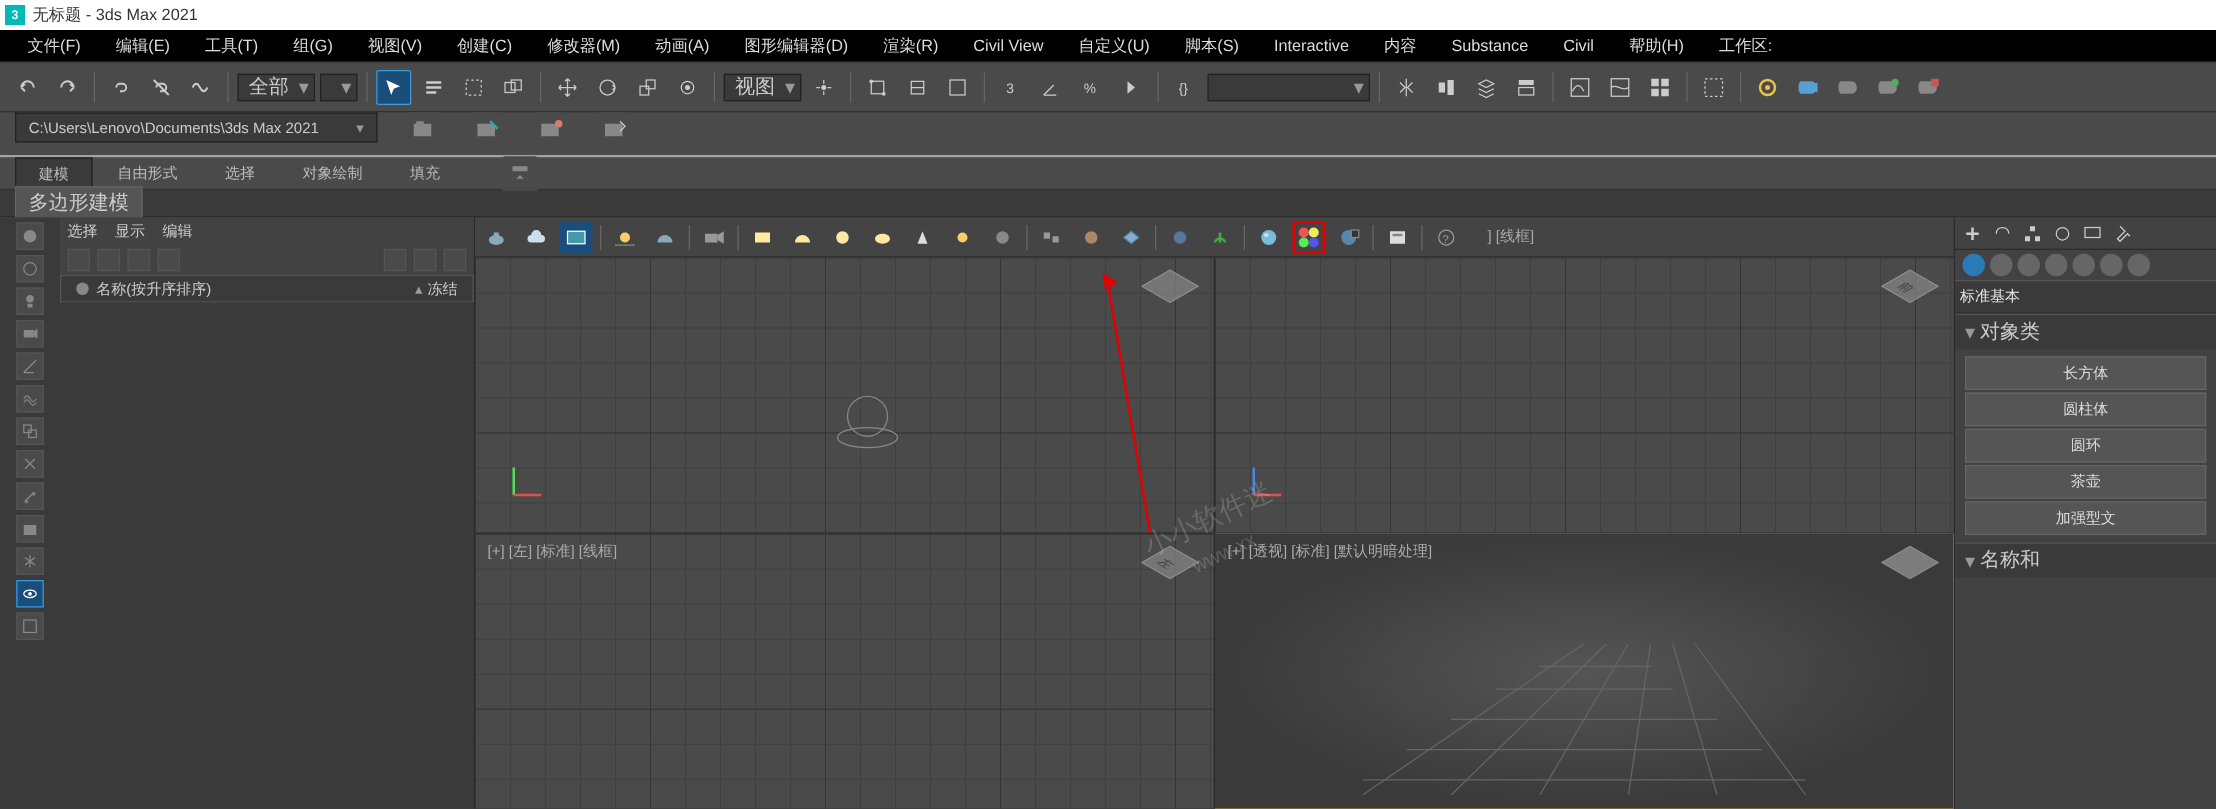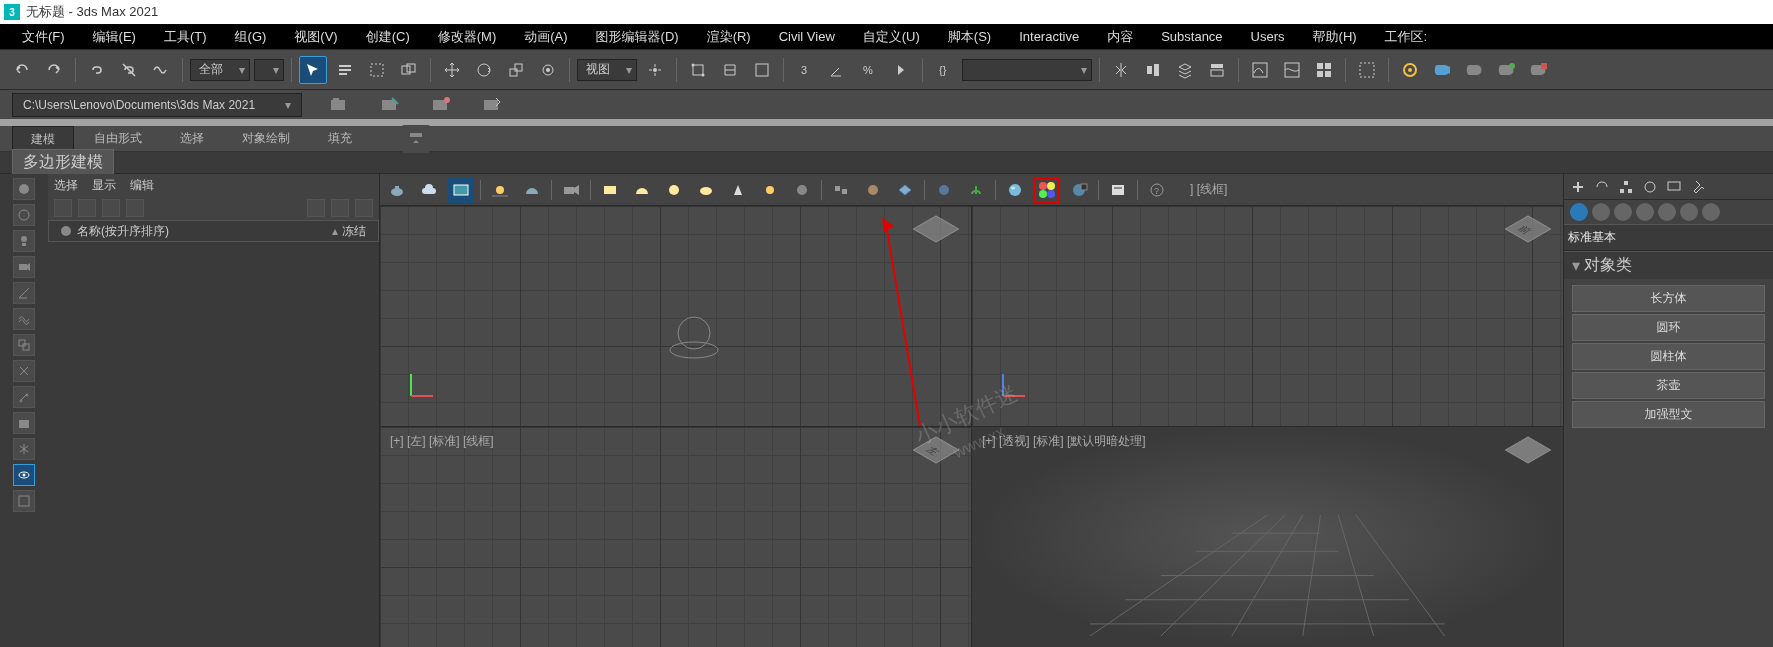--- a/index.html
+++ b/index.html
@@ -5,23 +5,23 @@
 *{margin:0;padding:0;box-sizing:border-box;font-family:"Microsoft YaHei",Arial,sans-serif;user-select:none}
 body{background:#4a4a4a;color:#ccc;font-size:12px;overflow:hidden;width:1773px;height:647px}
 .titlebar{background:#fff;color:#333;height:24px;display:flex;align-items:center;padding:0 4px;font-size:13px}
 .titlebar .app-icon{width:16px;height:16px;background:#00b8b8;margin-right:6px;display:flex;align-items:center;justify-content:center;color:#fff;font-size:10px;font-weight:bold}
 .menubar{background:#000000;height:26px;display:flex;align-items:center;padding:0 8px;border-bottom:1px solid #2a2a2a}
 .menu-item{padding:2px 14px;color:#ddd;cursor:pointer;font-size:13px}
 .main-toolbar{background:#4a4a4a;height:40px;display:flex;align-items:center;padding:0 8px;border-bottom:1px solid #2a2a2a;gap:4px}
 .tb-btn{width:28px;height:28px;display:flex;align-items:center;justify-content:center;background:#4a4a4a;cursor:pointer;border-radius:2px}
 .tb-btn.active{background:#1a4d7a;border:1px solid #3a9ddb}
 .tb-sep{width:1px;height:24px;background:#666;margin:0 3px}
-.tb-dropdown{background:#3a3a3a;border:1px solid #222;padding:2px 20px 2px 8px;color:#ccc;font-size:12px;position:relative;min-width:60px;height:22px;display:flex;align-items:center}
+.tb-dropdown{background:#3a3a3a;border:1px solid #222;padding:2px 20px 2px 8px;color:#ccc;font-size:16px;position:relative;min-width:60px;height:22px;display:flex;align-items:center}
 .tb-dropdown::after{content:"▾";position:absolute;right:4px;color:#999}
-.path-bar{background:#4a4a4a;height:36px;display:flex;align-items:center;padding:0 12px;border-bottom:7px solid #a3a3a3;gap:23px}
+.path-bar{background:#4a4a4a;height:36px;display:flex;align-items:flex-start;padding:0 12px;border-bottom:2px solid #a3a3a3;gap:23px}
 .path-field{background:#3a3a3a;border:1px solid #222;padding:4px 10px;color:#ccc;font-size:12px;min-width:290px;height:24px;display:flex;align-items:center}
 .ribbon-tabs{background:#4a4a4a;height:26px;display:flex;align-items:center;padding:0 12px;border-bottom:1px solid #333;gap:2px}
 .ribbon-tab{padding:4px 18px;color:#bbb;cursor:pointer;font-size:12px}
 .ribbon-tab.active{background:#3a3a3a;border:1px solid #222;border-bottom:none}
 .ribbon-sub{background:#3a3a3a;height:22px;display:flex;align-items:center;padding:0 12px;border-bottom:1px solid #2a2a2a}
 .ribbon-sub-tab{padding:2px 10px;background:#555;color:#ccc;font-size:16px;border:1px solid #666}
 .content{display:flex;height:calc(100% - 174px)}
 .left-panel{width:380px;background:#424242;display:flex;border-right:1px solid #2a2a2a}
 .left-icons{width:48px;background:#3a3a3a;display:flex;flex-direction:column;padding:2px 0}
 .left-icon-btn{width:22px;height:22px;margin:2px auto;background:#4a4a4a;border:1px solid #555;display:flex;align-items:center;justify-content:center;cursor:pointer}
@@ -86,21 +86,21 @@
   <span class="menu-item">修改器(M)</span>
   <span class="menu-item">动画(A)</span>
   <span class="menu-item">图形编辑器(D)</span>
   <span class="menu-item">渲染(R)</span>
   <span class="menu-item">Civil View</span>
   <span class="menu-item">自定义(U)</span>
   <span class="menu-item">脚本(S)</span>
   <span class="menu-item">Interactive</span>
   <span class="menu-item">内容</span>
   <span class="menu-item">Substance</span>
-  <span class="menu-item">Users</span>
+  <span class="menu-item">Civil</span>
   <span class="menu-item">帮助(H)</span>
   <span class="menu-item">工作区:</span>
 </div>
 
 <div class="main-toolbar">
   <div class="tb-btn">
       <svg width="18" height="18" viewBox="0 0 18 18">
         <path d="M4 9a5 5 0 0 1 10 0M4 9l3-3M4 9l3 3" stroke="#ccc" fill="none" stroke-width="1.5"></path>
       </svg>
     </div>
@@ -715,19 +715,20 @@
       <span class="cmd-tab" style="background:#666"></span>
       <span class="cmd-tab" style="background:#666"></span>
       <span class="cmd-tab" style="background:#666"></span>
       <span class="cmd-tab" style="background:#666"></span>
       <span class="cmd-tab" style="background:#666"></span>
     </div>
     <div class="right-section-header">标准基本</div>
     <div class="rollout-header">对象类</div>
     <div class="right-section">
       <button class="obj-btn">长方体</button>
+      <button class="obj-btn">圆柱体</button>
       <button class="obj-btn">圆环</button>
-      <button class="obj-btn">圆柱体</button>
       <button class="obj-btn">茶壶</button>
       <button class="obj-btn">加强型文</button>
     </div>
+    <div class="rollout-header">名称和</div>
   </div>
 </div>
 
 </body></html>

